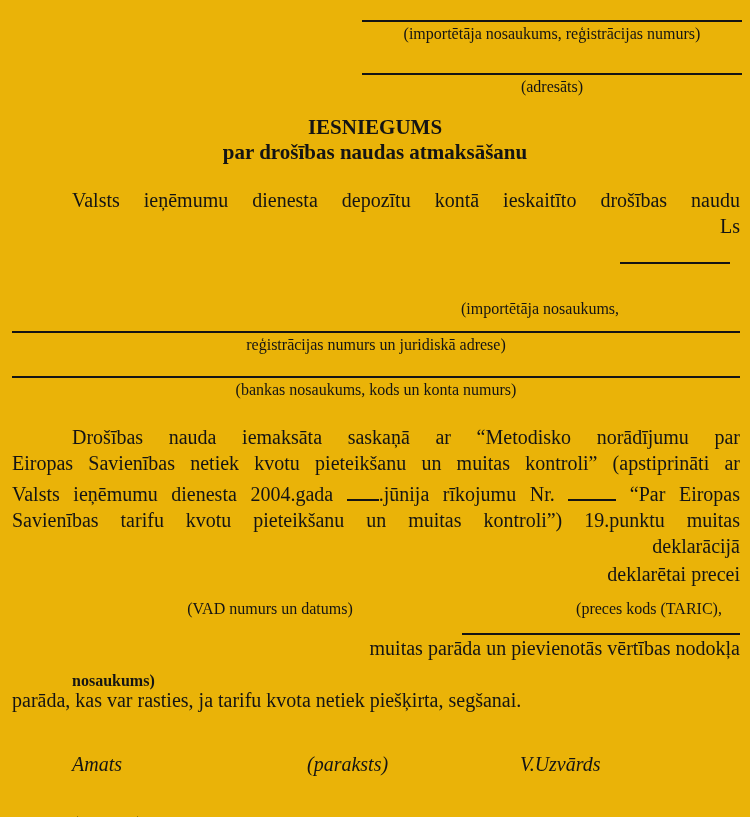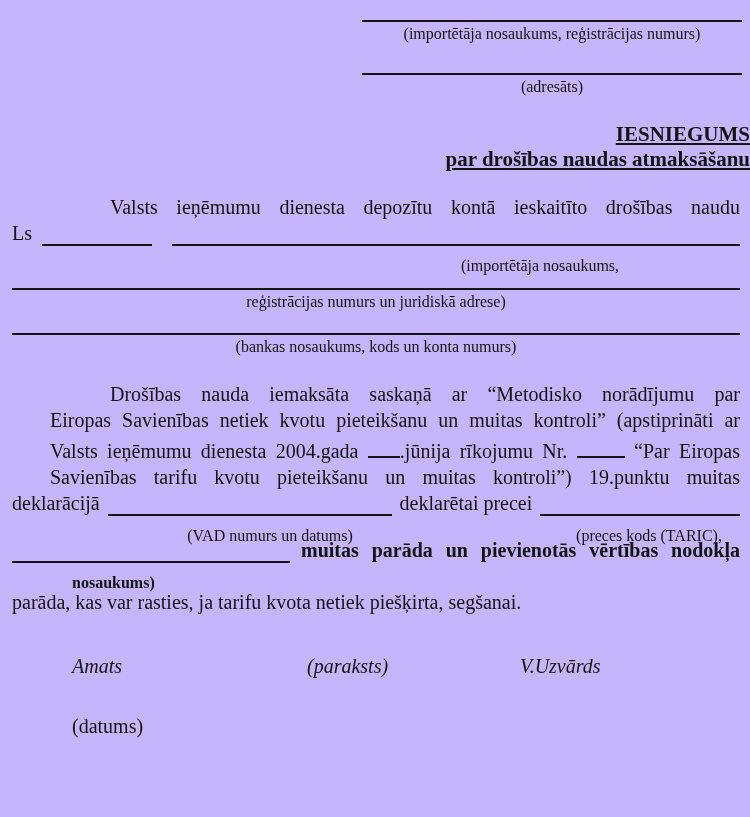--- a/index.html
+++ b/index.html
@@ -1,51 +1,51 @@
 <!DOCTYPE html>
 <html><head>
 <meta charset="utf-8">
 <style>
   html,body{margin:0;padding:0;background:#e8e8e8;}
   .page{
-    width:750px;height:817px;margin:0 auto;background:#c4b5fd;color:#141414;
+    width:750px;height:817px;margin:0 auto;background:#eab308;color:#141414;
     font-family:"Liberation Serif","DejaVu Serif",serif;
     font-size:20px;line-height:26px;overflow:hidden;position:relative;
     box-sizing:border-box;
   }
   
   .hdr{margin:16px 8px 0 362px;}
   .hdr-grp + .hdr-grp{margin-top:25px;}
   .rule{height:4px;border-bottom:2px solid #141414;}
   .cap{font-size:16px;line-height:20px;text-align:center;padding-top:2px;}
   
-  .title{margin-top:25px;text-align:right;font-weight:700;font-size:21px;line-height:25px;text-decoration:underline;}
+  .title{margin-top:18px;text-align:center;font-weight:700;font-size:21px;line-height:25px;}
   
   .bodytxt{margin:0 10px 0 12px;}
-  .jline{text-align:justify;text-align-last:justify;margin-left:38px;}
+  .jline{text-align:justify;text-align-last:justify;}
   .indent{text-indent:60px;}
   .mt-p1{margin-top:22px;}
   .mt-p2{margin-top:24px;}
-  .row{display:flex;align-items:flex-end;}
+  .row{display:flex;align-items:flex-end;flex-direction:column;}
   .blank{border-bottom:2px solid #141414;height:23px;display:inline-block;vertical-align:baseline;}
   .grow{flex-grow:1;}
   .caprow{position:relative;height:21px;}
   .caprow .cap{position:absolute;top:0;padding-top:10px;}
   .cap-importer{left:318px;width:420px;}
   .cap-vad{left:108px;width:300px;}
   .cap-taric{left:536px;width:202px;}
   .cap-nosaukums{left:60px;width:120px;text-align:left;font-weight:bold;}
   .fullrule{border-bottom:2px solid #141414;height:21px;}
   .w110{width:110px;margin:0 10px;}
   .w32{width:32px;}
   .w48{width:48px;}
   .w278{width:278px;flex:none;}
   .b1{flex:1.45;margin:0 8px;}
   .b2{flex:1.02;margin-left:8px;}
-  .jfill{flex:1;text-align:justify;text-align-last:justify;margin-left:11px;font-weight:bold;}
+  .jfill{flex:1;text-align:justify;text-align-last:justify;margin-left:11px;}
   .lastline{margin-top:5px;}
   
   .sig{position:relative;height:26px;margin-top:38px;}
   .sig span{position:absolute;top:0;font-style:italic;}
   .sig-amats{left:60px;}
   .sig-paraksts{left:295px;}
   .sig-uzvards{left:508px;text-align:center;}
   .datums{margin:34px 0 0 60px;}
 </style>
 </head>

